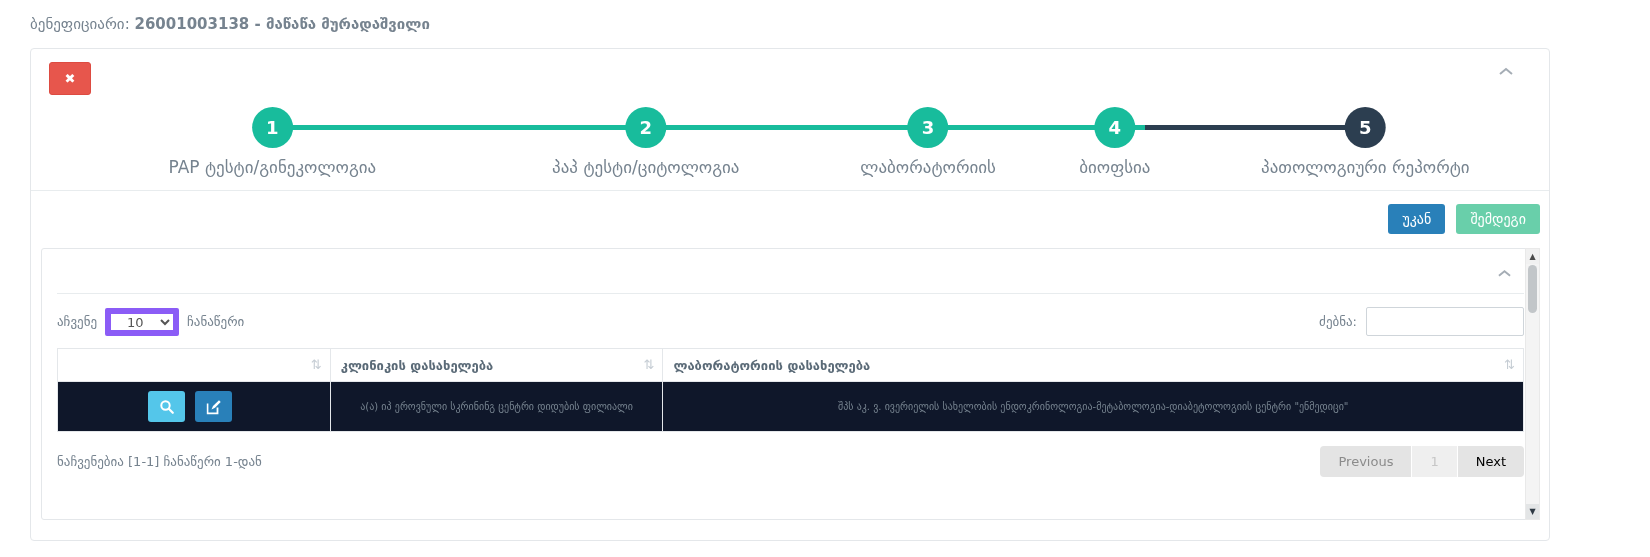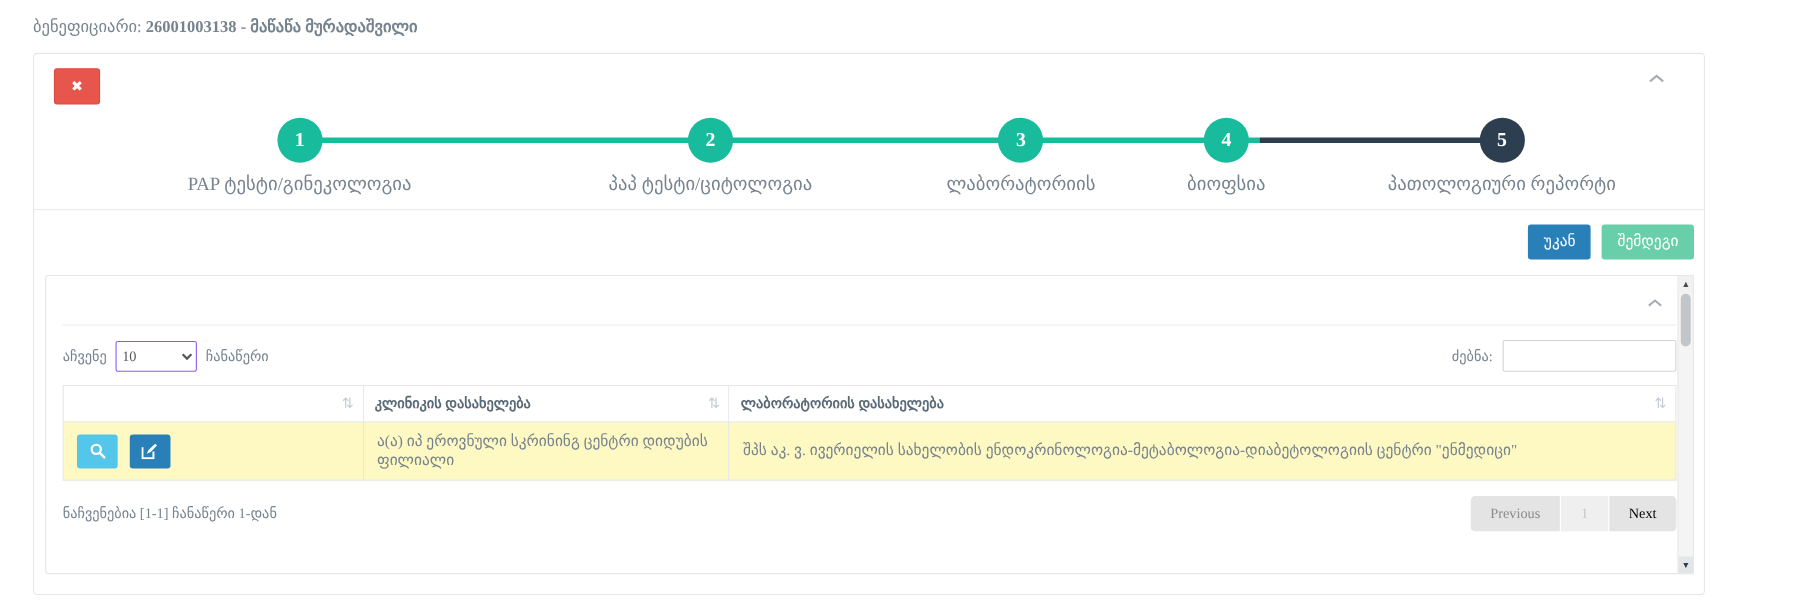--- a/index.html
+++ b/index.html
@@ -1,18 +1,18 @@
 <!DOCTYPE html>
 <html><head>
 <meta charset="utf-8">
 <style>
   * { margin:0; padding:0; box-sizing:border-box; }
   html,body { width:1650px; height:557px; background:#ffffff; overflow:hidden;
     font-family:"DejaVu Sans","Liberation Sans",sans-serif; color:#76838f; }
-  .viewport { position:relative; width:1650px; height:456px;font-family:Liberation Serif, serif; }
+  .viewport { position:relative; width:1650px; height:456px; }
 
   
   .page-header { padding:15px 0 0 30px; font-size:15px; color:#76838f; }
   .page-header .bold { font-weight:bold; }
 
   
   .panel { position:absolute; left:30px; top:48px; width:1520px; height:493px;
     background:#fff; border:1px solid #e4e7ea; border-radius:4px; }
 
   .panel-top { position:relative; height:46px; padding:13px 0 0 18px; }
@@ -48,33 +48,33 @@
   .scroll-region { position:relative; margin:2px 9px 0 10px; height:272px; }
   .inner-card { height:272px; border:1px solid #e4e7ea;
     border-radius:3px; background:#fff; }
   .card-top { position:relative; height:44px; }
   .card-chev { right:28px; top:20px; }
   .card-divider { border-top:1px solid #e8ecee; margin:0 15px; }
 
   .controls { display:flex; justify-content:space-between; align-items:center;
     padding:13px 15px 12px; font-size:13px; }
   .ctrl-left, .ctrl-right { display:flex; align-items:center; }
-  .len-select { width:74px; height:28px; margin:0 8px; border:1px solid #8b5cf6;
-    border-radius:2px; color:#555; font-size:13px; font-family:inherit; padding:0 1px;
+  .len-select { width:74px; height:28px; margin:0 8px; border:6px solid #8b5cf6;
+    border-radius:2px; color:#555; font-size:13px; font-family:inherit; padding:0 12px;
     background:#fff; }
   .search-input { width:158px; height:29px; margin-left:9px; border:1px solid #cfd5da;
     border-radius:2px; font-size:13px; padding:0 6px; font-family:inherit; color:#555; }
 
   table.grid { width:calc(100% - 30px); margin:0 15px; border-collapse:collapse; }
   .grid th { border:1px solid #e4e7ea; text-align:left; padding:8px 10px; height:33px;
     font-size:13px; font-weight:bold; color:#5a6a77; background:#fff; position:relative; }
   .grid th .sort-icon { position:absolute; right:8px; top:8px; color:#c6cdd4;
     font-size:13px; font-weight:normal; }
-  .grid td { border:1px solid #e4e7ea; background:#fef9c3; padding:8px 12px; height:50px;
-    font-size:14px; color:#76838f; }
+  .grid td { border:1px solid #e4e7ea; background:#0f172a; padding:8px 12px; height:50px;
+    font-size:10px; color:#76838f;text-align:center; }
   .col-actions { width:18.6%; } .col-clinic { width:22.7%; }
   .mini-btn { display:inline-block; width:37px; height:31px; border:none; border-radius:3px;
     cursor:pointer; vertical-align:middle; margin-right:7px; position:relative; }
   .mini-search { background:#54c6ea; }
   .mini-edit { background:#2980b9; }
   .mini-btn svg { position:absolute; left:50%; top:50%; transform:translate(-50%,-50%); }
 
   .card-footer { display:flex; justify-content:space-between; align-items:center;
     padding:14px 15px 0; }
   .info-text { font-size:13px; color:#76838f; }

